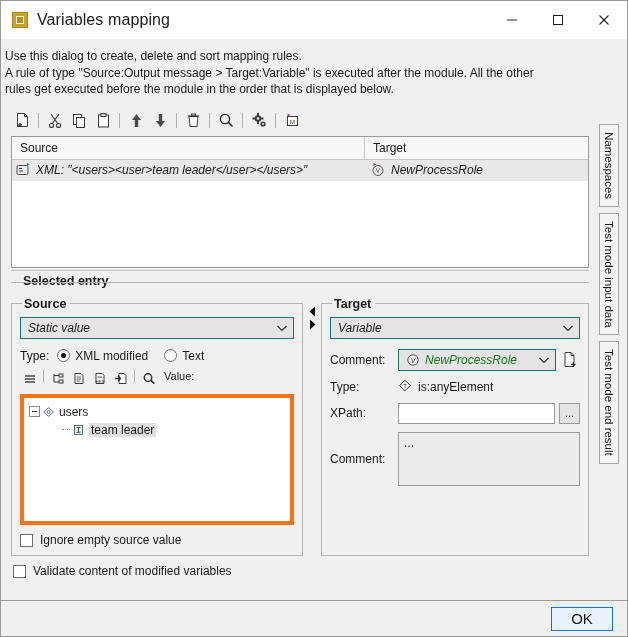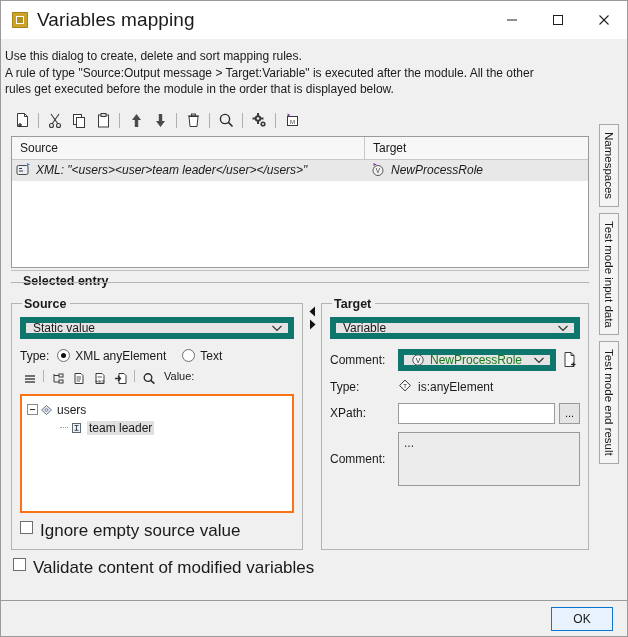--- a/index.html
+++ b/index.html
@@ -36,21 +36,21 @@
     flex: 0 0 16px;
   }
   .title-icon::after {
     content: "";
     position: absolute;
     left: 3px; top: 3px; right: 3px; bottom: 3px;
     background: #b58f20;
     border: 1px solid #fff;
   }
   .title-text {
-    font-size: 19px;
+    font-size: 16px;
     color: #1a1a1a;
     letter-spacing: 0.1px;
   }
   .winbtns { margin-left: auto; display: flex; height: 38px; }
   .winbtn {
     width: 46px; height: 38px;
     display: flex; align-items: center; justify-content: center;
     background: #ffffff;
   }
   .winbtn svg { display: block; }
@@ -192,24 +192,25 @@
     display: flex; flex-direction: column;
     align-items: center;
     padding-top: 8px;
   }
   .vsplit .arrows { display: flex; flex-direction: column; }
 
   
   .combo {
     height: 22px;
     background: #e4e4e4;
-    border: 6px solid #0f766e;
+    border: 1px solid #0f766e;
     display: flex; align-items: center;
     padding: 0 0 0 7px;
     font-size: 12px;
+    font-style: italic;
   }
   .combo .val { flex: 1 1 auto; white-space: nowrap; overflow: hidden; }
   .combo .chev {
     width: 22px; flex: 0 0 22px;
     display: flex; align-items: center; justify-content: center;
   }
   .combo.green .val { color: #1a7a1a; }
 
   .row-type {
     display: flex; align-items: center;
@@ -245,21 +246,21 @@
     margin-top: 7px;
     gap: 2px;
     height: 18px;
   }
   .mb-btn { width: 19px; height: 18px; display: flex; align-items: center; justify-content: center; }
   .mb-sep { width: 1px; height: 12px; background: #b0b0b0; margin: 0 2px; }
   .mb-label { font-size: 11px; margin-left: 4px; }
 
   .tree {
     margin-top: 6px;
-    border: 2px solid #f97316;
+    border: 4px solid #f97316;
     background: #fff;
     flex: 1 1 auto;
     min-height: 0;
     padding: 5px 4px 4px 5px;
     overflow: hidden;
   }
   .tnode { display: flex; align-items: center; height: 18px; font-size: 12px; }
   .tnode .expander {
     width: 11px; height: 11px;
     border: 1px solid #8a8a8a;
@@ -278,23 +279,23 @@
     border-top: 1px dotted #9a9a9a;
     margin-right: 2px; flex: 0 0 8px;
   }
   .tnode .ticon { margin-right: 4px; display: flex; flex: 0 0 auto; }
   .tnode .tlabel { white-space: nowrap; }
   .tnode .tlabel.sel { background: #e0e0e0; padding: 0 2px; }
   .indent1 { padding-left: 16px; }
   .indent2 { padding-left: 33px; }
 
   .chk-row {
-    display: flex; align-items: flex-start;
+    display: flex; align-items: flex-end;
     margin-top: 8px;
-    font-size: 17px;
+    font-size: 12px;
   }
   .chkbox {
     width: 13px; height: 13px;
     border: 1px solid #6e6e6e;
     background: #fff;
     margin-right: 7px;
     flex: 0 0 13px;
   }
 
   
@@ -371,21 +372,21 @@
     border-top: 1px solid #9a9a9a;
     display: flex; align-items: center; justify-content: flex-end;
     padding-right: 14px;
     background: #f0f0f0;
   }
   .okbtn {
     width: 62px; height: 24px;
     background: #e8f2fc;
     border: 1px solid #0a76d1;
     display: flex; align-items: center; justify-content: center;
-    font-size: 12px;
+    font-size: 15px;
   }
 </style>
 </head>
 <body>
 
 <div class="window">
 
   <div class="titlebar">
     <div class="title-icon"></div>
     <div class="title-text">Variables mapping</div>
@@ -557,21 +558,21 @@
                 <svg width="12" height="8" viewBox="0 0 12 8">
                     <path d="M1.5 2 L6 6.5 L10.5 2" fill="none" stroke="#333" stroke-width="1.2"></path>
                   </svg>
               </span>
             </div>
 
             <div class="row-type">
               <span class="lbl">Type:</span>
               <span class="radio on">
                 <span class="dot"></span>
-                <span>XML anyElement</span>
+                <span>XML modified</span>
               </span>
               <span class="radio">
                 <span class="dot"></span>
                 <span>Text</span>
               </span>
             </div>
 
             <div class="minibar">
               <div class="mb-btn">
                 <svg width="14" height="13" viewBox="0 0 14 13">

